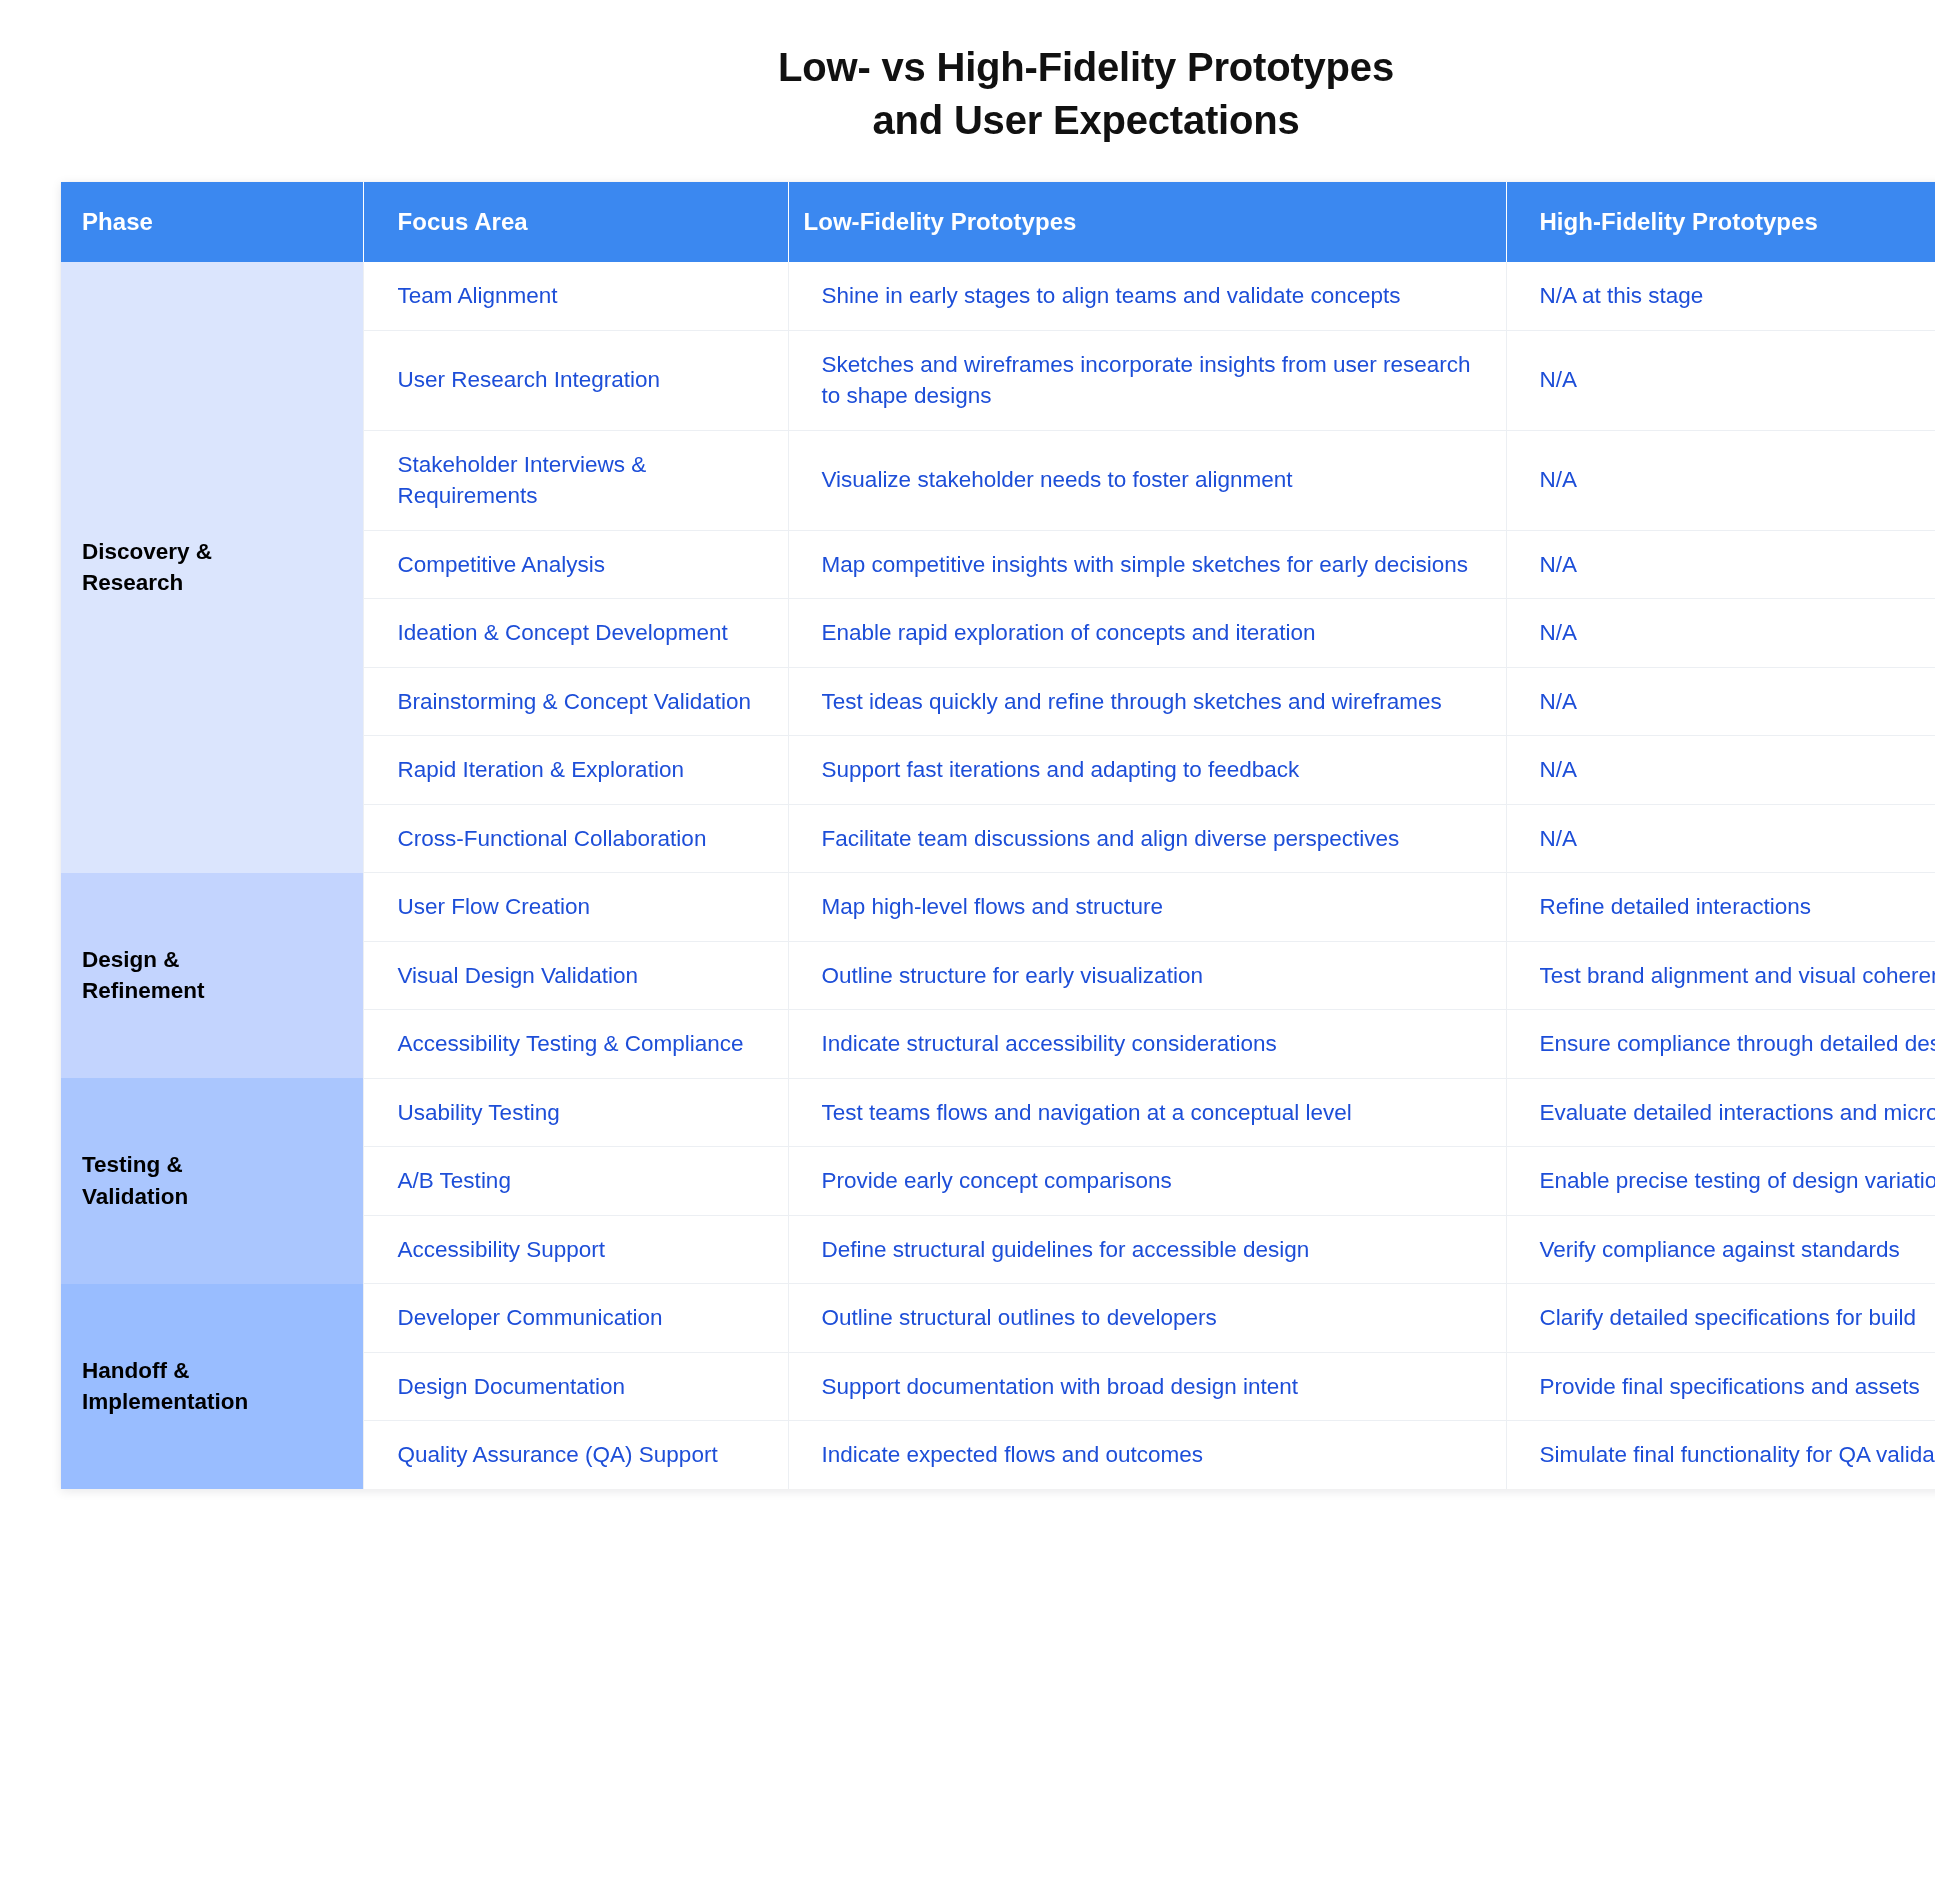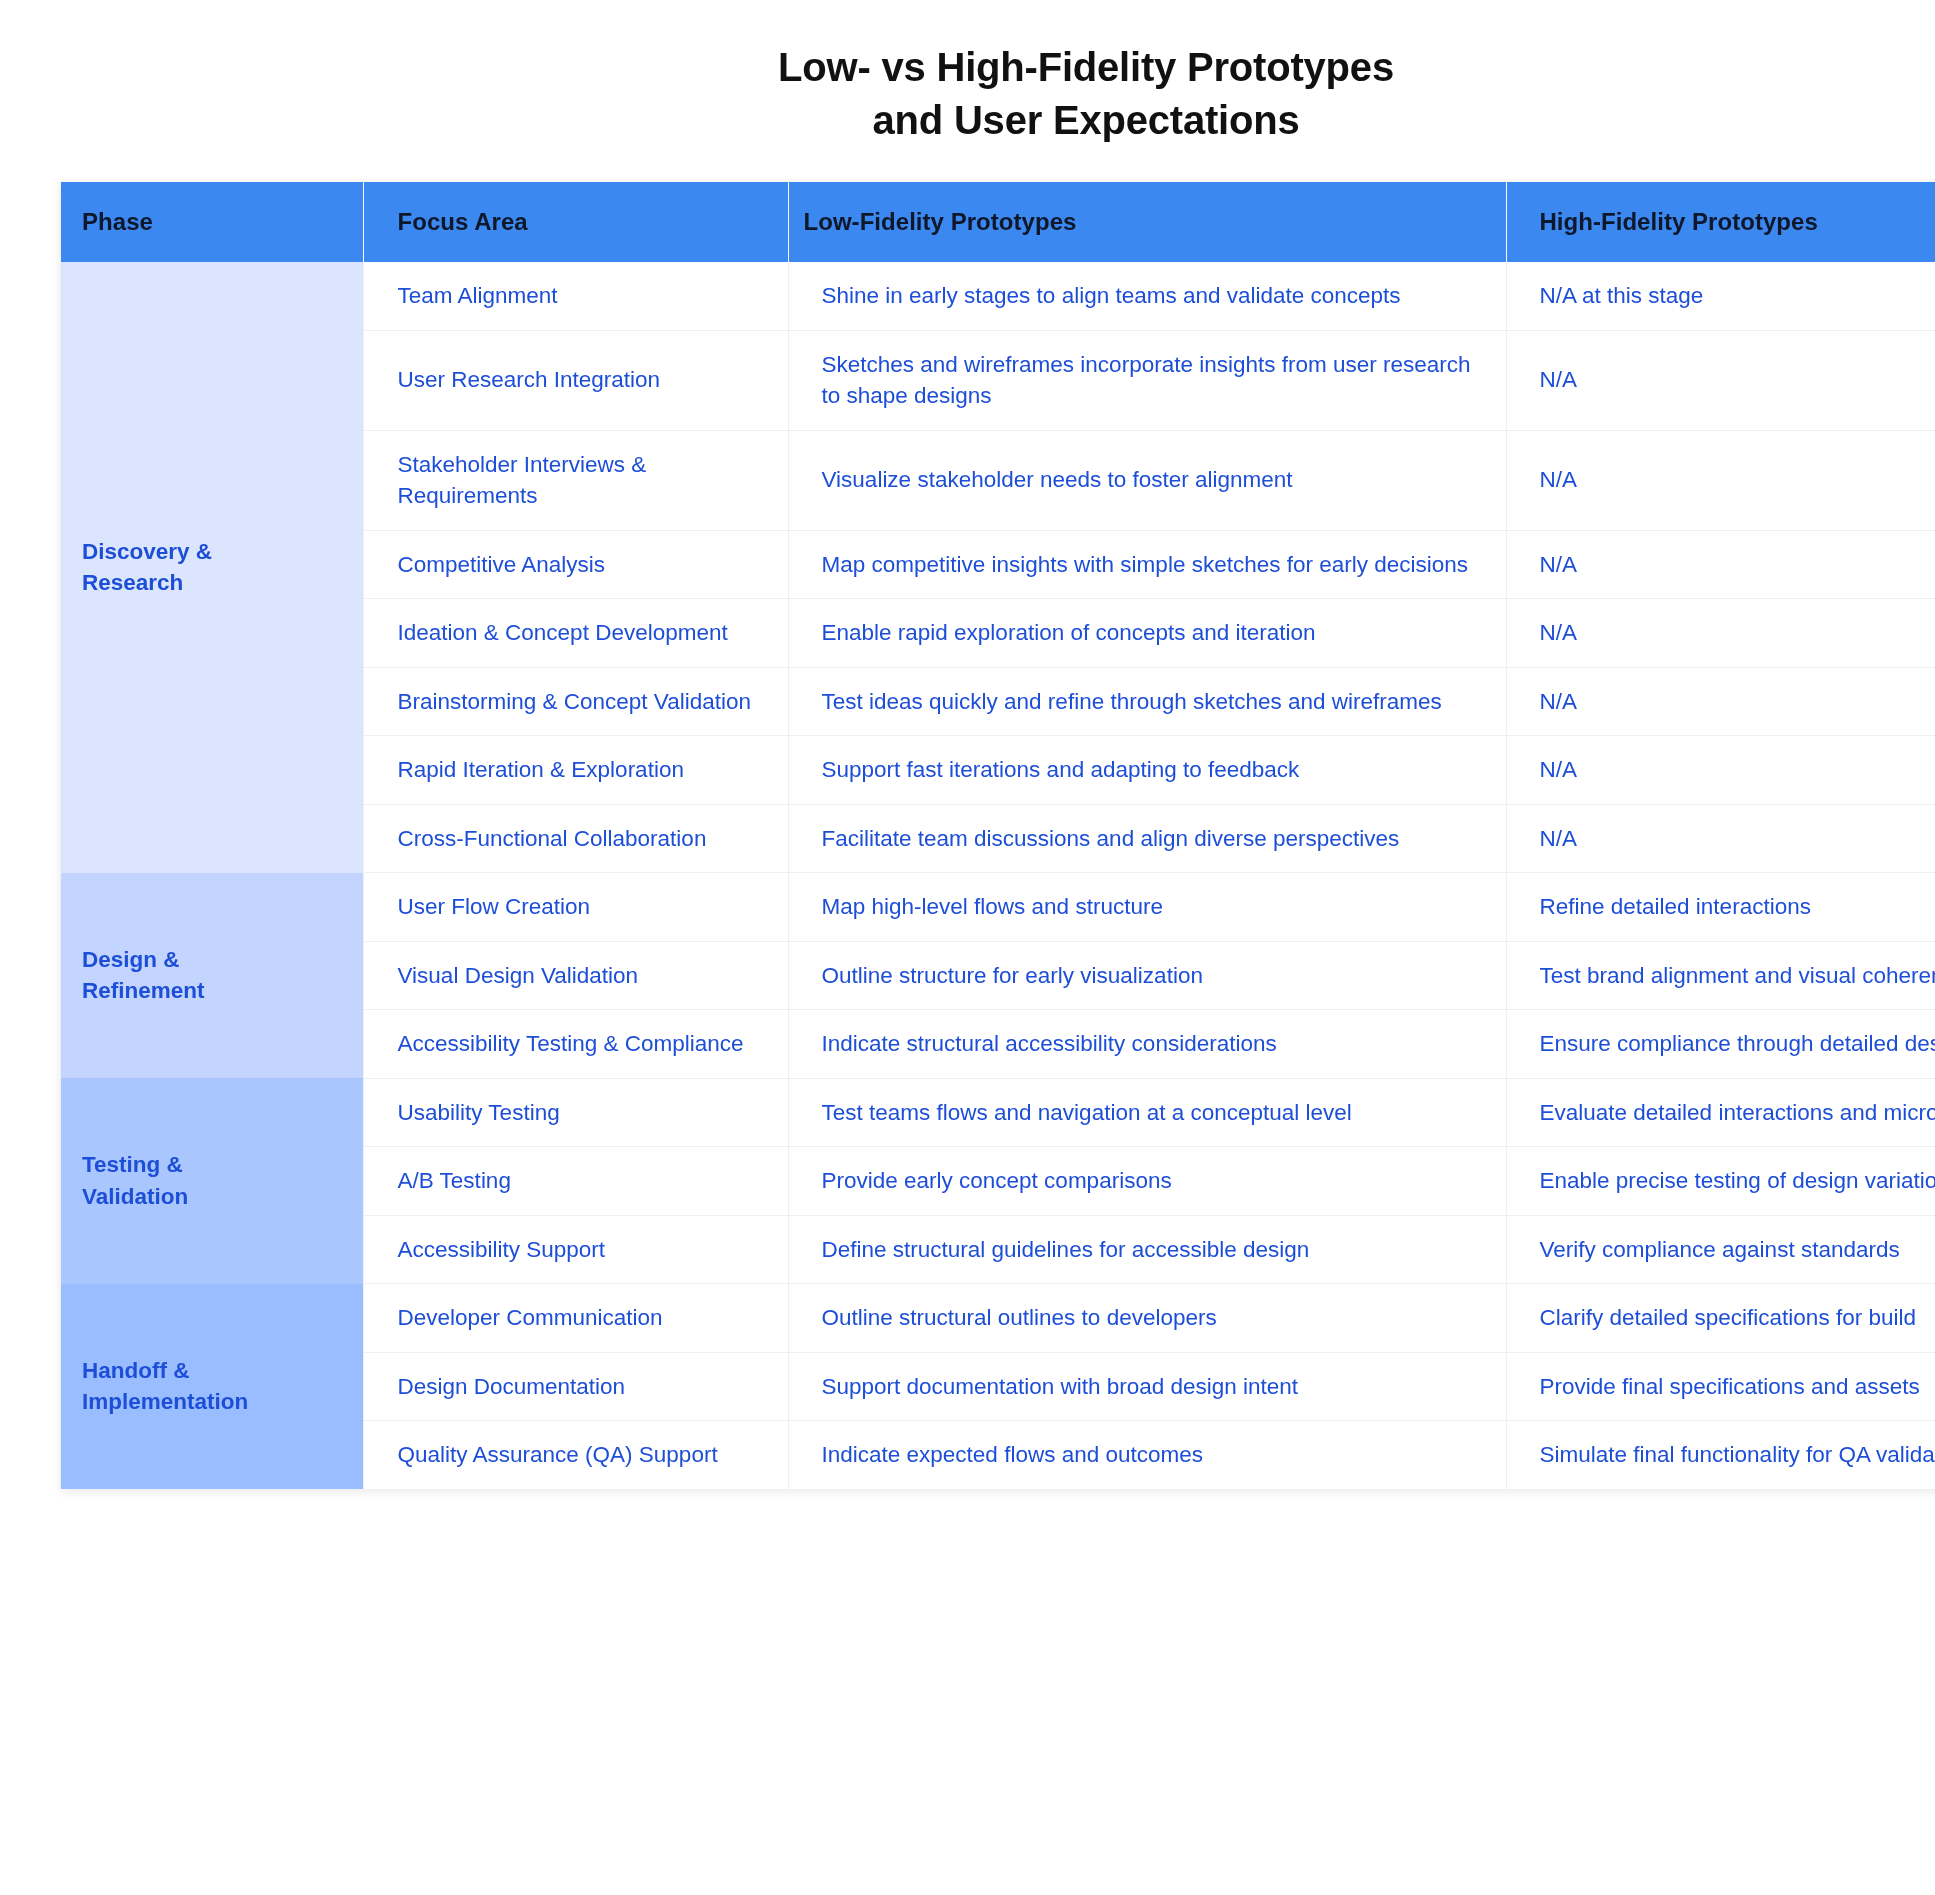--- a/index.html
+++ b/index.html
@@ -54,21 +54,21 @@
     border-collapse: collapse;
     table-layout: fixed;
   }
   col.c-phase  { width: 302px; }
   col.c-focus  { width: 425px; }
   col.c-low    { width: 718px; }
   col.c-high   { width: 605px; }
 
   thead th {
     background: #3b88f0;
-    color: #0f172a;
+    color: #ffffff;
     font-size: 24px;
     font-weight: 700;
     text-align: left;
     padding: 26px 20px 26px 20px;
     border: none;
     vertical-align: middle;
     letter-spacing: 0.04px;
   }
   thead th.th-phase  { padding-left: 21px; }
   thead th.th-focus  { padding-left: 34px; border-left: 1.2px solid #ffffff; margin-top: 20px; }
@@ -87,21 +87,21 @@
   }
   tbody td.cell-focus { padding-left: 34px; }
   tbody td.cell-low   { padding-left: 33px; }
   tbody td.cell-high  { padding-left: 33px; border-right: none; }
 
   tbody tr:last-child td { border-bottom: none; }
 
   td.phase-cell {
     font-size: 22.5px;
     font-weight: 700;
-    color: #1d4ed8;
+    color: #000000;
     line-height: 1.40;
     padding: 15.5px 21px;
     vertical-align: middle;
     border-bottom: none;
     border-right: 1.2px solid #eceff3;
   }
   td.phase-cell.p0 { background: #dbe5fd; }
   td.phase-cell.p1 { background: #c3d4fe; }
   td.phase-cell.p2 { background: #aac6fe; margin-left: 24px; }
   td.phase-cell.p3 { background: #99bdff; }

